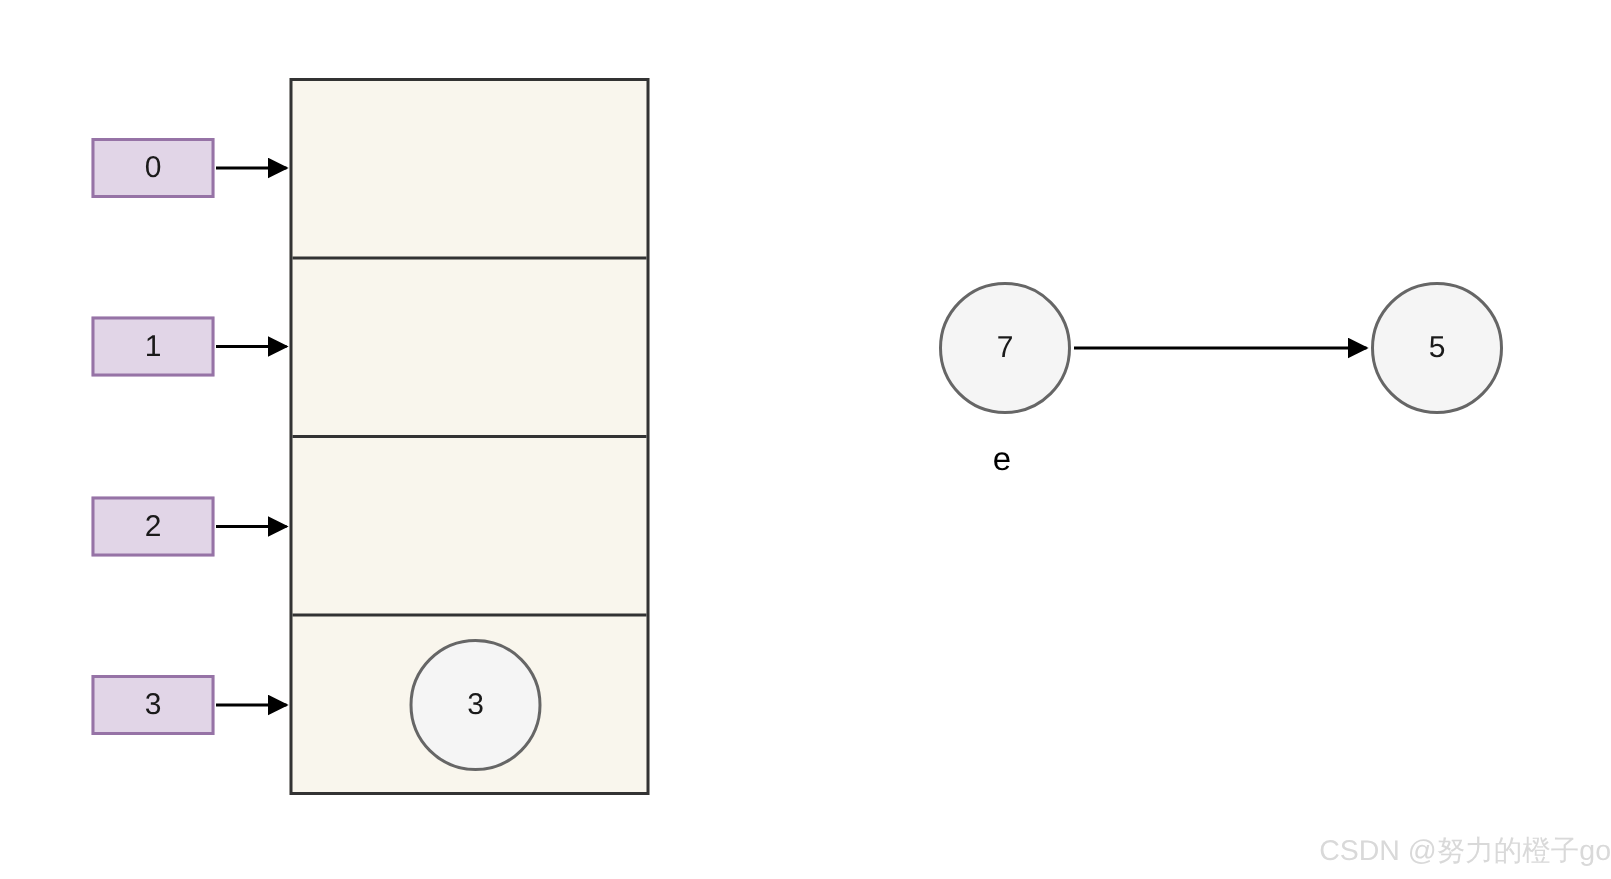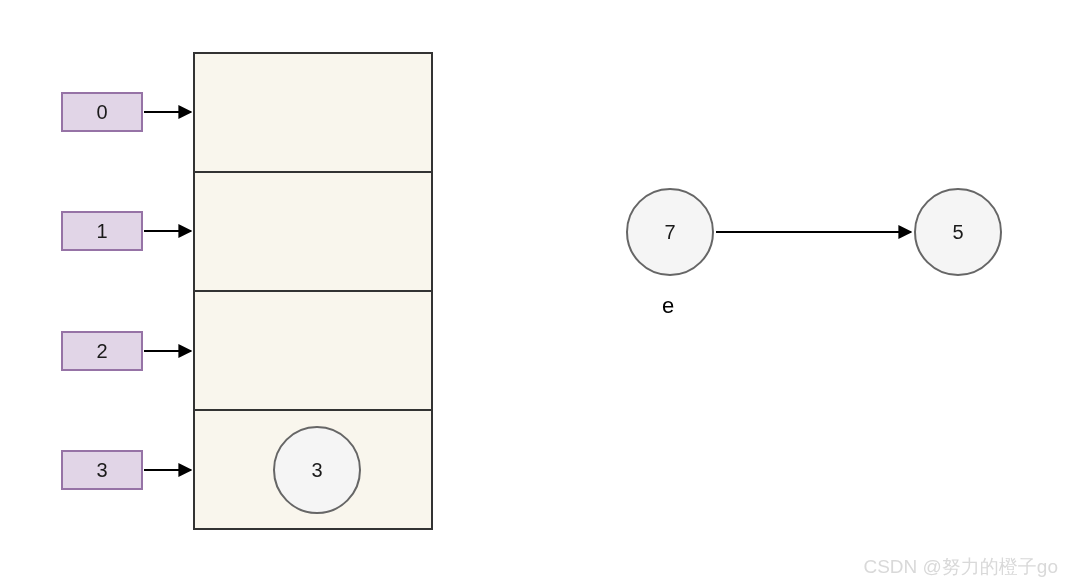--- a/index.html
+++ b/index.html
@@ -61,21 +61,21 @@
   .edge-label {
     position: absolute;
     left: 650px; top: 293px;
     width: 36px;
     text-align: center;
     font-size: 22px;
     color: #000;
   }
   .watermark {
     position: absolute;
-    right: 16px; top: 554px;
+    right: 0px; top: 554px;
     font-size: 19px;
     color: var(--watermark, #d9d9d9);
     white-space: nowrap;
   }
 </style>
 </head>
 <body>
 
 <div class="canvas">
 

